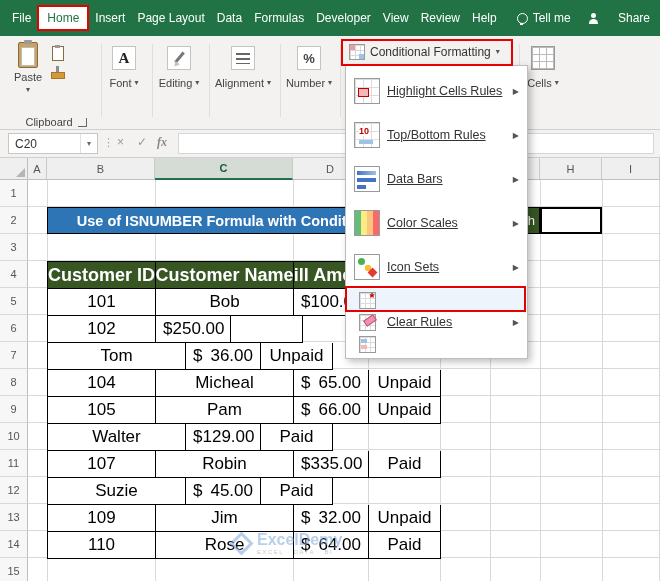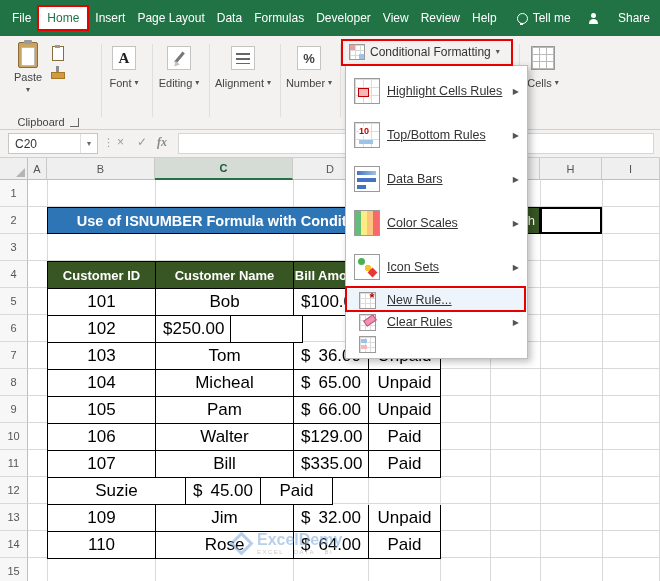--- a/index.html
+++ b/index.html
@@ -35,21 +35,21 @@
   .clipboard-icon::after  { content:""; position:absolute; left:5px; top:-3px; width:8px; height:4px; background:#9a9a9a; border-radius:1px; }
   .pb-label { font-size:11px; color:#444; }
 
   .sbtn { position:absolute; left:48px; width:20px; height:18px; display:flex; align-items:center; justify-content:center; }
   .s1 { top:8px; } .s2 { top:30px; }
   .mini-clip { width:10px; height:13px; border:1px solid #8a6d3b; background:#fff; position:relative; }
   .mini-clip::after { content:""; position:absolute; left:2px; top:-2px; width:5px; height:3px; background:#9a9a9a; }
   .brush-icon { width:12px; height:5px; background:#d49a3a; border:1px solid #a3762a; position:relative; }
   .brush-icon::after { content:""; position:absolute; left:4px; top:-7px; width:3px; height:6px; background:#8d8d8d; }
 
-  .grp-label { position:absolute; left:2px; top:80px; width:92px; display:flex;
+  .grp-label { position:absolute; left:10px; top:80px; width:92px; display:flex;
                align-items:center; justify-content:center; gap:5px; font-size:11px; color:#444; }
   .launcher { width:8px; height:8px; border-right:1px solid #666; border-bottom:1px solid #666; display:inline-block; }
 
   .cgroup { position:absolute; top:10px; text-align:center; }
   .cicon { display:flex; align-items:center; justify-content:center; width:24px; height:24px;
            margin:0 auto; border:1px solid #c6c4c2; background:#fff; box-sizing:border-box; }
   .clabel { font-size:11px; color:#444; margin-top:7px; white-space:nowrap; display:flex; align-items:center; justify-content:center; gap:3px; }
   .font-icon { font-family:"Liberation Serif", serif; font-weight:bold; font-size:15px; color:#222; }
   .editing-icon { position:relative; }
   .editing-icon::before { content:""; position:absolute; left:10px; top:4px; width:3px; height:13px; background:#777; transform:rotate(40deg); }
@@ -111,21 +111,21 @@
   .cell-green { position:absolute; left:462px; top:27px; width:50px; height:27px; background:#375623;
                 border:1px solid #000; box-sizing:border-box; color:#fff; font-size:13px;
                 display:flex; align-items:center; justify-content:flex-end; padding-right:4px; z-index:2; }
   .cell-h2 { position:absolute; left:512px; top:27px; width:62px; height:27px; background:#fff;
              border:2px solid #000; box-sizing:border-box; z-index:2; }
 
   .table { position:absolute; left:19px; top:81px; border-top:1px solid #000; border-left:1px solid #000; z-index:2; }
   .trow { display:flex; }
   .tcell { box-sizing:border-box; height:27px; border-right:1px solid #000; border-bottom:1px solid #000;
            background:#fff; color:#000; font-size:17px; display:flex; align-items:center; justify-content:center; }
-  .tcell.hdr { background:#375623; color:#fff; font-weight:bold; font-size:13px; white-space:nowrap; overflow:hidden; }
+  .tcell.hdr { background:#375623; color:#fff; font-weight:bold; font-size:18px; white-space:nowrap; overflow:hidden; }
   .tcell.bill { justify-content:space-between; padding:0 7px; }
 
   .watermark { position:absolute; left:205px; top:351px; z-index:3; opacity:0.55; display:flex;
                align-items:center; gap:7px; pointer-events:none; }
   .wm-diamond { width:11px; height:11px; border:3px solid #7fa8d9; transform:rotate(45deg); display:inline-block; }
   .wm-texts { display:flex; flex-direction:column; line-height:1.1; }
   .wm-main { font-size:16px; font-weight:bold; color:#7fa8d9; }
   .wm-sub { font-size:6px; letter-spacing:1.5px; color:#9c9c9c; }
 
   
@@ -328,21 +328,20 @@
         </div>
         <div class="trow">
           <div class="tcell" style="width: 108px;">102</div>
           <div class="tcell bill" style="width: 75px;">
             <span>$</span>
             <span>250.00</span>
           </div>
           <div class="tcell" style="width: 72px;"></div>
         </div>
         <div class="trow">
-          <div class="tcell" style="width: 108px;">103</div>
           <div class="tcell" style="width: 138px;">Tom</div>
           <div class="tcell bill" style="width: 75px;">
             <span>$</span>
             <span>36.00</span>
           </div>
           <div class="tcell" style="width: 72px;">Unpaid</div>
         </div>
         <div class="trow">
           <div class="tcell" style="width: 108px;">104</div>
           <div class="tcell" style="width: 138px;">Micheal</div>
@@ -355,31 +354,30 @@
         <div class="trow">
           <div class="tcell" style="width: 108px;">105</div>
           <div class="tcell" style="width: 138px;">Pam</div>
           <div class="tcell bill" style="width: 75px;">
             <span>$</span>
             <span>66.00</span>
           </div>
           <div class="tcell" style="width: 72px;">Unpaid</div>
         </div>
         <div class="trow">
-          <div class="tcell" style="width: 108px;">106</div>
           <div class="tcell" style="width: 138px;">Walter</div>
           <div class="tcell bill" style="width: 75px;">
             <span>$</span>
             <span>129.00</span>
           </div>
           <div class="tcell" style="width: 72px;">Paid</div>
         </div>
         <div class="trow">
           <div class="tcell" style="width: 108px;">107</div>
-          <div class="tcell" style="width: 138px;">Bill</div>
+          <div class="tcell" style="width: 138px;">Robin</div>
           <div class="tcell bill" style="width: 75px;">
             <span>$</span>
             <span>335.00</span>
           </div>
           <div class="tcell" style="width: 72px;">Paid</div>
         </div>
         <div class="trow">
           <div class="tcell" style="width: 138px;">Suzie</div>
           <div class="tcell bill" style="width: 75px;">
             <span>$</span>
@@ -457,21 +455,20 @@
         <span class="micon">
           <span class="ic icb ic-is"></span>
         </span>
         <span class="mlabel">Icon Sets</span>
         <span class="marrow">▶</span>
       </div>
       <div class="mitem small hl">
         <span class="micon">
           <span class="ic ics ic-nr"></span>
         </span>
-        <span class="mlabel">New Rule...</span>
       </div>
       <div class="mitem small">
         <span class="micon">
           <span class="ic ics ic-cr"></span>
         </span>
         <span class="mlabel">Clear Rules</span>
         <span class="marrow">▶</span>
       </div>
       <div class="mitem small">
         <span class="micon">

